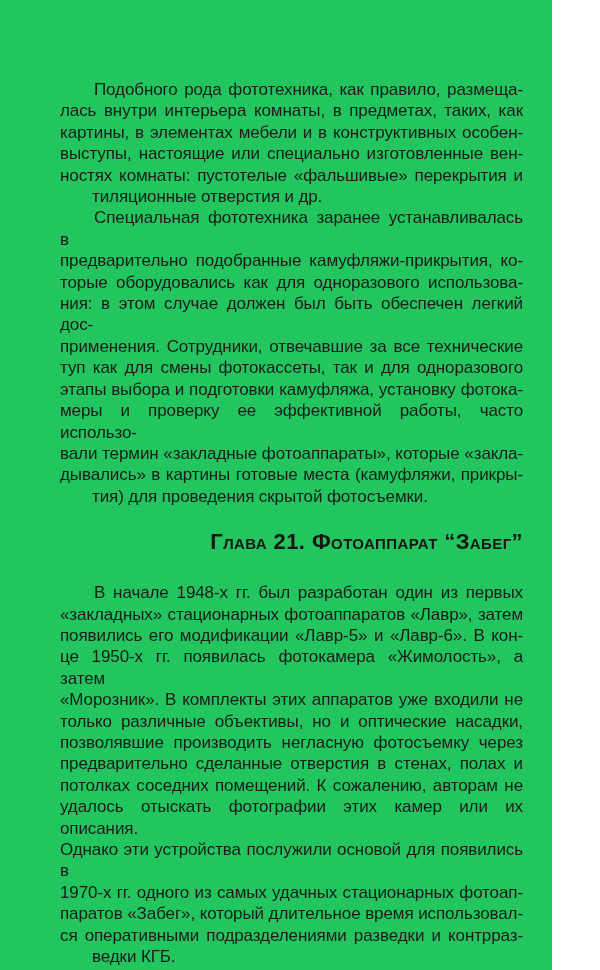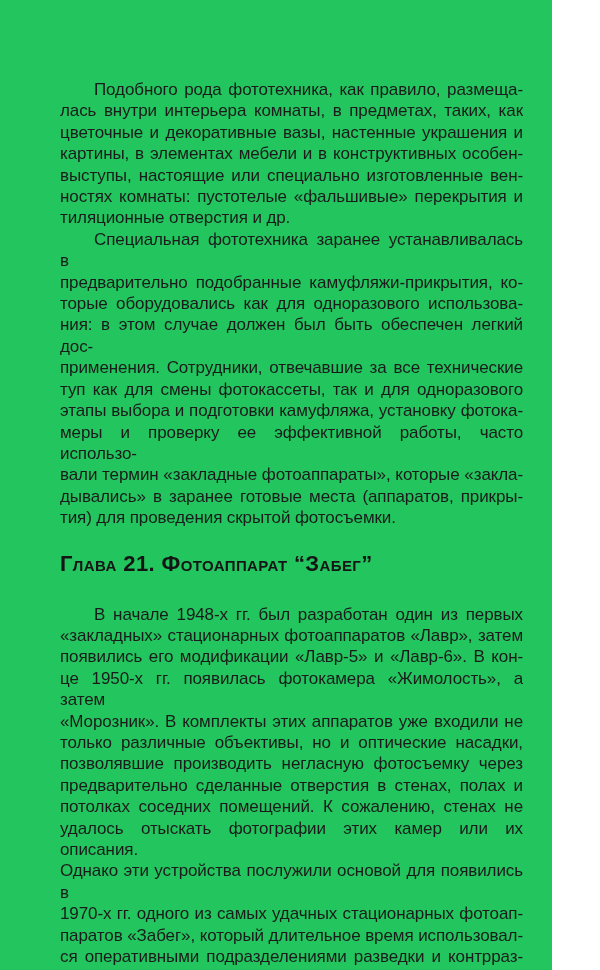--- a/index.html
+++ b/index.html
@@ -33,78 +33,78 @@
     text-align: justify;
     text-align-last: justify;
     white-space: normal;
     overflow: hidden;
   }
   .line.first {
     text-indent: 34px;
   }
   .line.last {
     text-align-last: left;
+    margin-left: 32px;
   }
   .heading {
     margin: 22px 0 27px 0;
     font-size: 22px;
     line-height: 26px;
     font-weight: bold;
     font-variant: small-caps;
     letter-spacing: 0.4px;
     color: #151515;
-    text-align: left;
+    text-align: right;
   }
   .page-number {
     margin-top: 1px;
     font-size: 16.5px;
     line-height: 21px;
     color: #1b1b1b;
     text-align: center;
   }
 </style>
 </head>
 <body>
 
 <main class="page">
   <section class="text-block" id="text-block">
 
   <div class="paragraph">
         <div class="line first">Подобного рода фототехника, как правило, размеща-</div>
         <div class="line">лась внутри интерьера комнаты, в предметах, таких, как</div>
-        <div class="line">цветочные и декоративные вазы, настенные украшения и</div>
         <div class="line">картины, в элементах мебели и в конструктивных особен-</div>
         <div class="line">выступы, настоящие или специально изготовленные вен-</div>
         <div class="line">ностях комнаты: пустотелые «фальшивые» перекрытия и</div>
         <div class="line last">тиляционные отверстия и др.</div>
       </div>
       <div class="paragraph">
         <div class="line first">Специальная фототехника заранее устанавливалась в</div>
         <div class="line">предварительно подобранные камуфляжи-прикрытия, ко-</div>
         <div class="line">торые оборудовались как для одноразового использова-</div>
         <div class="line">ния: в этом случае должен был быть обеспечен легкий дос-</div>
         <div class="line">применения. Сотрудники, отвечавшие за все технические</div>
         <div class="line">туп как для смены фотокассеты, так и для одноразового</div>
         <div class="line">этапы выбора и подготовки камуфляжа, установку фотока-</div>
         <div class="line">меры и проверку ее эффективной работы, часто использо-</div>
         <div class="line">вали термин «закладные фотоаппараты», которые «закла-</div>
-        <div class="line">дывались» в заранее готовые места (аппаратов, прикры-</div>
+        <div class="line">дывались» в картины готовые места (камуфляжи, прикры-</div>
         <div class="line last">тия) для проведения скрытой фотосъемки.</div>
       </div>
       <h2 class="heading">Глава 21. Фотоаппарат “Забег”</h2>
       <div class="paragraph">
         <div class="line first">В начале 1948-х гг. был разработан один из первых</div>
         <div class="line">«закладных» стационарных фотоаппаратов «Лавр», затем</div>
         <div class="line">появились его модификации «Лавр-5» и «Лавр-6». В кон-</div>
         <div class="line">це 1950-х гг. появилась фотокамера «Жимолость», а затем</div>
         <div class="line">«Морозник». В комплекты этих аппаратов уже входили не</div>
         <div class="line">только различные объективы, но и оптические насадки,</div>
         <div class="line">позволявшие производить негласную фотосъемку через</div>
         <div class="line">предварительно сделанные отверстия в стенах, полах и</div>
-        <div class="line">потолках соседних помещений. К сожалению, стенах не</div>
+        <div class="line">потолках соседних помещений. К сожалению, авторам не</div>
         <div class="line">удалось отыскать фотографии этих камер или их описания.</div>
         <div class="line">Однако эти устройства послужили основой для появились в</div>
         <div class="line">1970-х гг. одного из самых удачных стационарных фотоап-</div>
         <div class="line">паратов «Забег», который длительное время использовал-</div>
         <div class="line">ся оперативными подразделениями разведки и контрраз-</div>
         <div class="line last">ведки КГБ.</div>
       </div>
       <div class="page-number">105</div>
     </section>
 </main>

